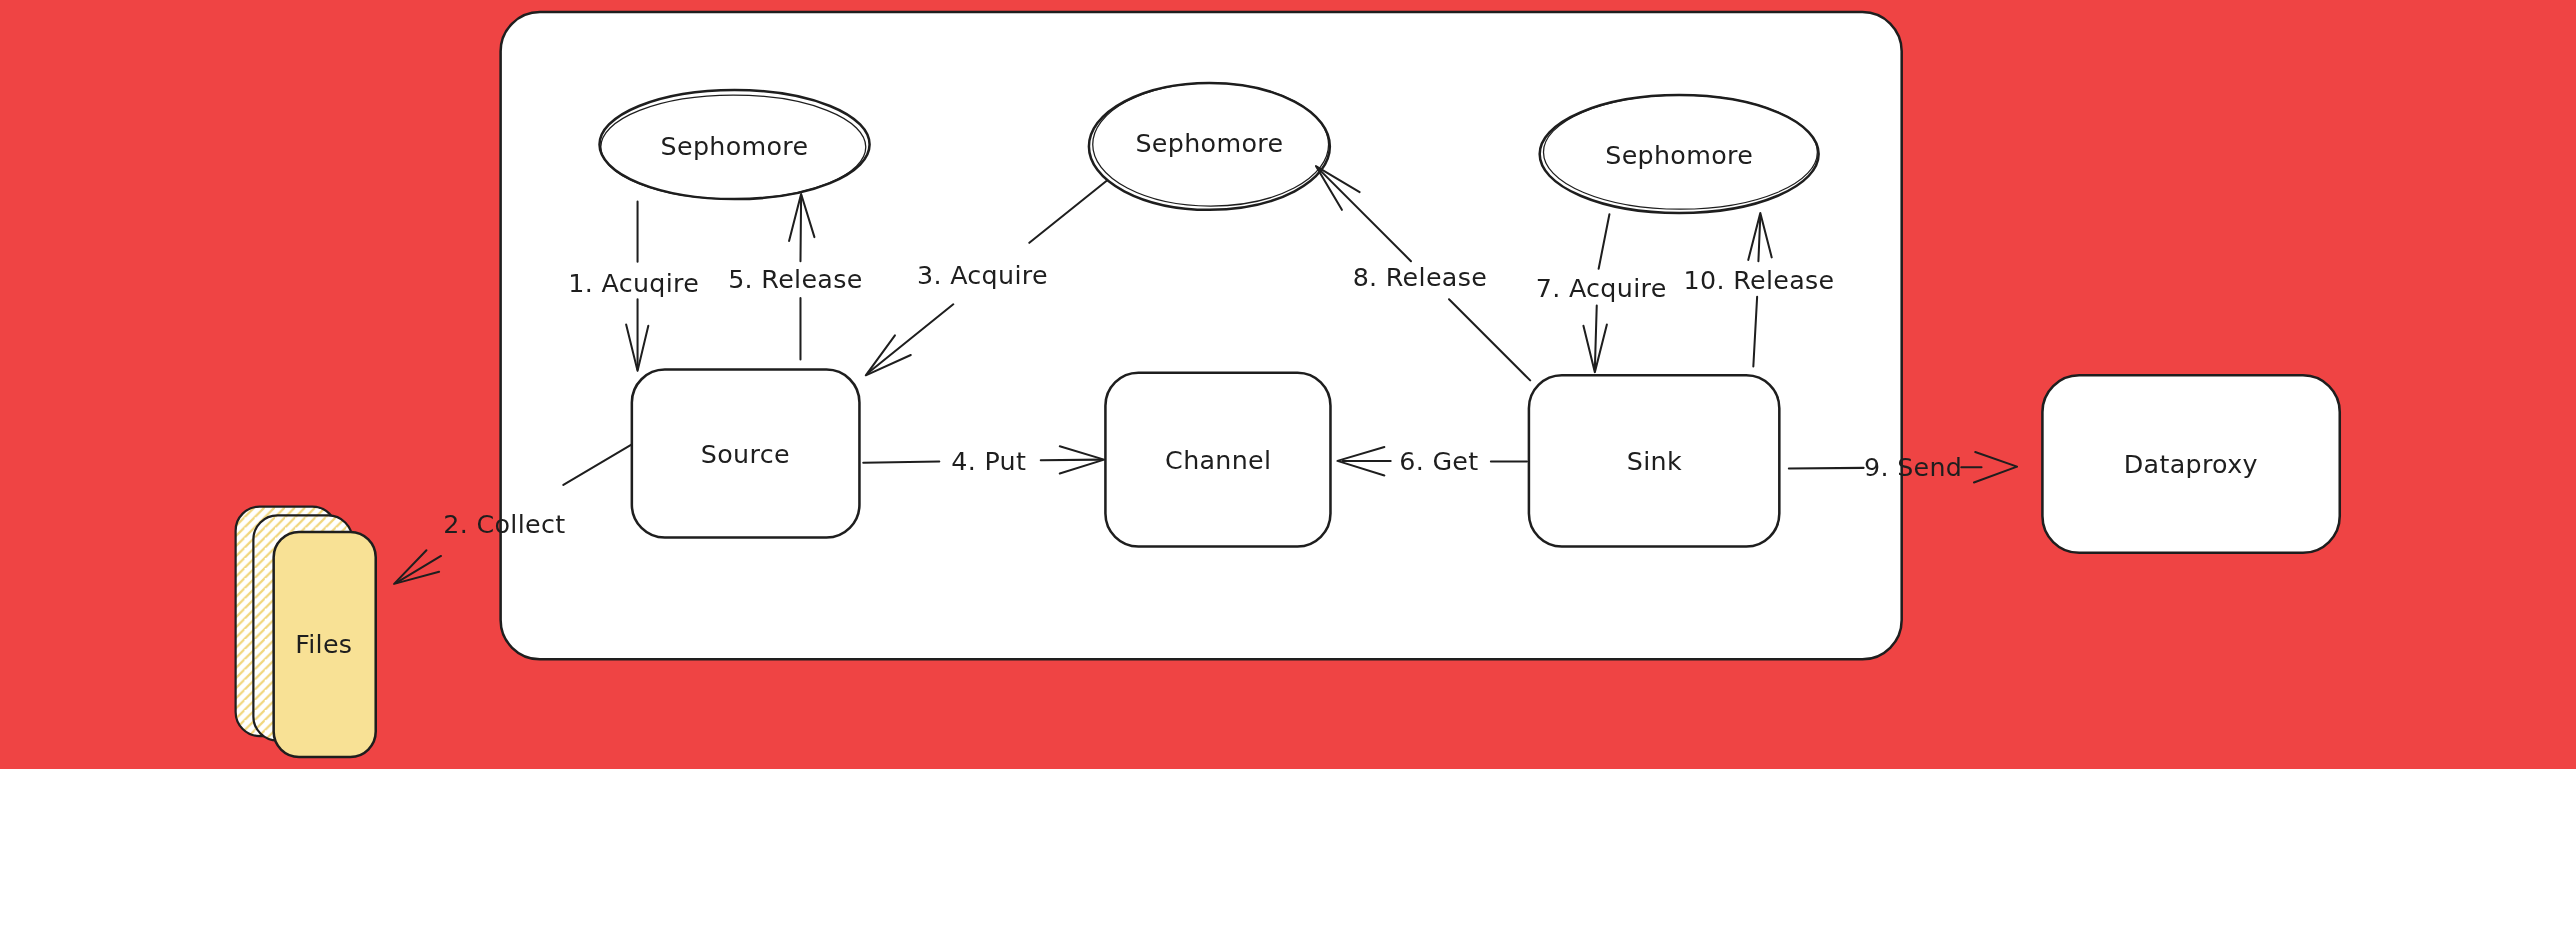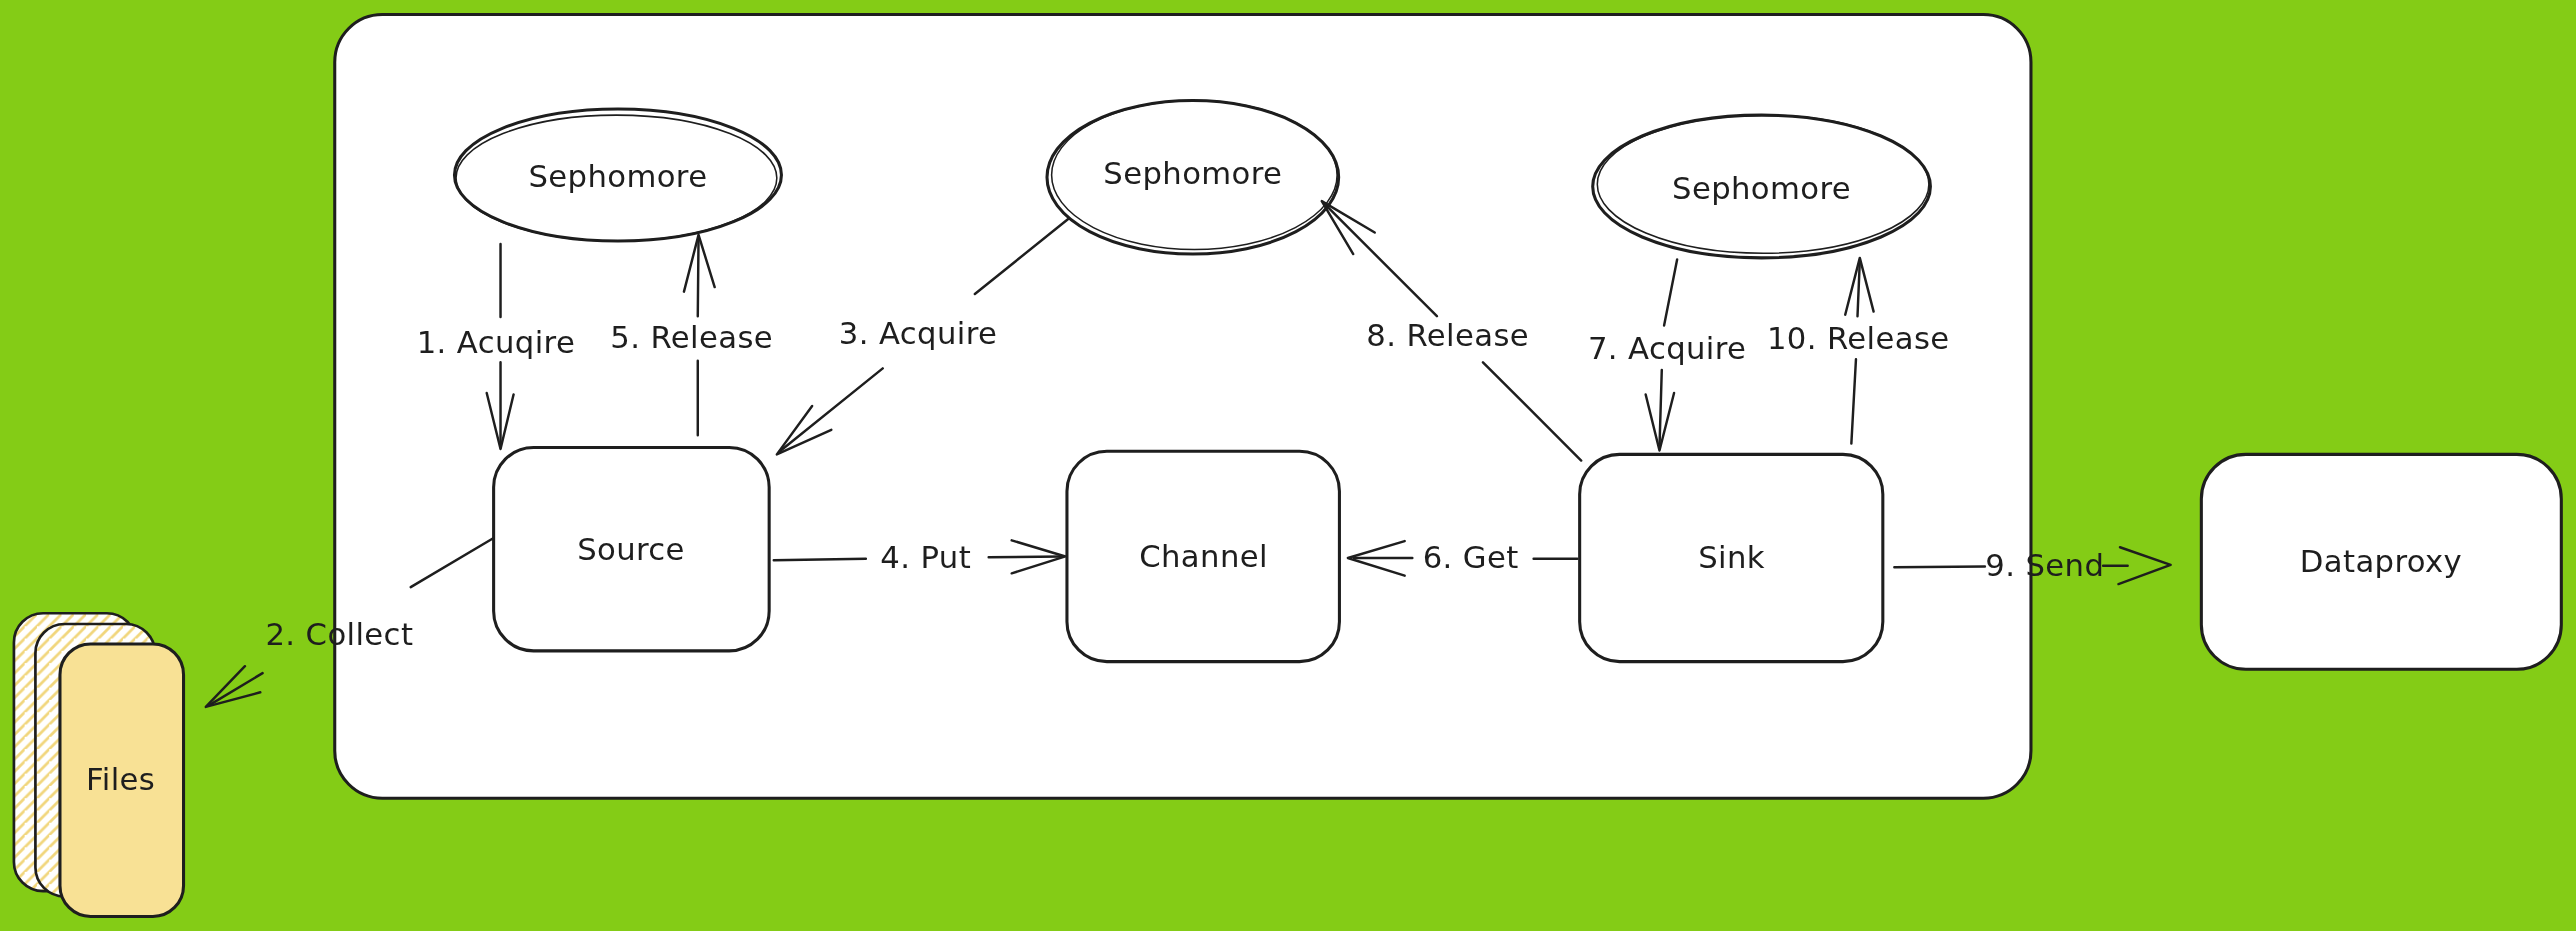--- a/index.html
+++ b/index.html
@@ -1,20 +1,20 @@
 <!DOCTYPE html>
 <html style="font-size:12.3px"><head>
 <meta charset="utf-8">
 <style>
   html, body { margin: 0; padding: 0; background: #ffffff; }
   .stage {
     position: relative;
     width: 2576px;
-    height: 931px;
-    background: #84cc16;
+    height: 769px;
+    background: #ef4444;
     overflow: hidden;
   }
   svg { display: block; width: 100%; height: 100%; }
   .shape {
     fill: #ffffff;
     stroke: #1e1e1e;
     stroke-width: 4;
   }
   .shape2 {
     fill: none;

